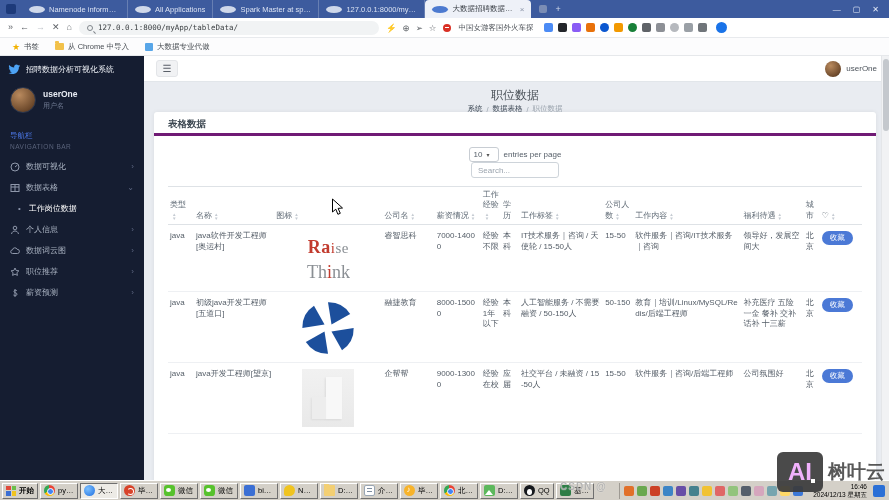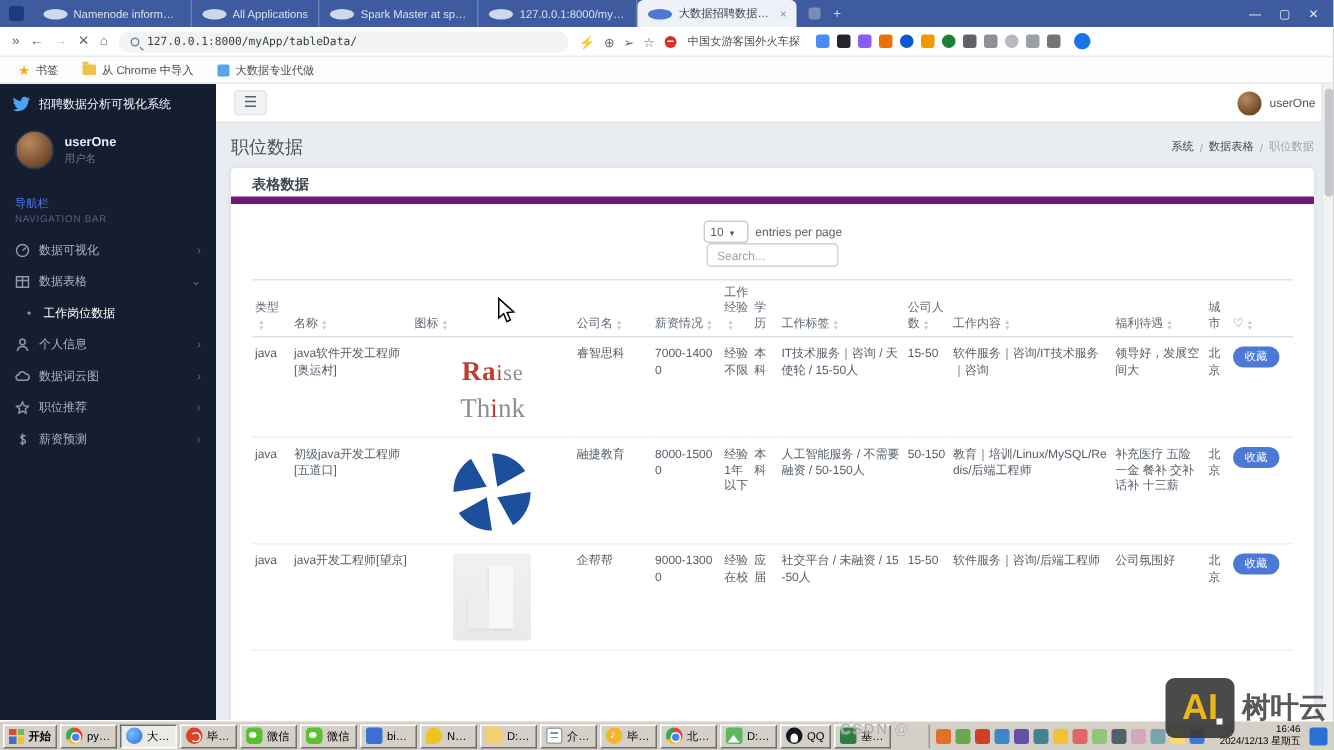--- a/index.html
+++ b/index.html
@@ -67,28 +67,28 @@
   .navitem.sub::before{content:"•";color:#8b95ab;margin-right:2px;font-size:8px;}
 
   
   .main{flex:1;display:flex;flex-direction:column;min-width:0;position:relative;}
   .mainhdr{height:26px;background:#fff;border-bottom:1px solid #e2e6ea;display:flex;align-items:center;padding:0 12px;flex-shrink:0;}
   .burger{width:22px;height:17px;background:#f1f2f4;border:1px solid #e3e5e8;border-radius:3px;display:flex;align-items:center;justify-content:center;color:#5a6068;font-size:10px;line-height:1;}
   .mh-user{margin-left:auto;display:flex;align-items:center;gap:5px;font-size:8px;color:#4c535b;}
   .mh-user .av{width:16px;height:16px;border-radius:50%;background:radial-gradient(circle at 35% 30%,#b98a5e,#6e4a2c 70%,#3c2716);}
 
   .content{flex:1;padding:5px 13px 0 10px;overflow:hidden;}
-  .titlerow{display:flex;align-items:center;justify-content:space-between;height:22px;}
+  .titlerow{display:flex;align-items:center;justify-content:space-between;height:22px;flex-direction:column;}
   .ptitle{font-size:12px;color:#4a5158;}
   .crumbs{font-size:7.5px;color:#3f4a57;display:flex;gap:4px;align-items:center;}
   .crumbs .sep{color:#9aa3ad;}
   .crumbs .last{color:#9aa3ad;}
 
   .card{background:#fff;border-radius:3px;box-shadow:0 0 4px rgba(0,0,0,.07);margin-top:3px;height:420px;padding:0 14px;}
-  .cardhdr{height:24px;line-height:24px;font-weight:bold;font-size:9.5px;color:#3d4852;border-bottom:5px solid #701a75;margin:0 -14px;padding:0 14px;}
+  .cardhdr{height:24px;line-height:24px;font-weight:bold;font-size:9.5px;color:#3d4852;border-bottom:3px solid #701a75;margin:0 -14px;padding:0 14px;}
   .ctrls{display:flex;justify-content:space-between;align-items:center;margin-top:11px;font-size:8px;color:#555e68;flex-direction:column;}
   .entries{display:flex;align-items:center;gap:5px;}
   .selbox{min-width:30px;height:15px;border:1px solid #c8cdd3;border-radius:3px;display:flex;align-items:center;gap:4px;padding:0 4px;background:#fff;}
   .selbox::after{content:"▾";font-size:6px;color:#555;}
   .searchin{width:88px;height:16px;border:1px solid #ced4da;border-radius:3px;font-size:8px;padding:0 6px;color:#555;outline:none;font-family:"Liberation Sans",sans-serif;}
   .searchin::placeholder{color:#9aa3ad;}
 
   table.jobs{width:100%;border-collapse:collapse;table-layout:fixed;margin-top:8px;font-size:8px;color:#545d67;}
   table.jobs th{font-weight:normal;color:#5f6a75;text-align:left;vertical-align:bottom;padding:3px 2px;border-top:1px solid #dee2e6;border-bottom:1px solid #dee2e6;word-break:break-all;line-height:1.3;}
   table.jobs td{vertical-align:top;padding:6px 2px;word-break:break-all;line-height:1.35;border-bottom:1px solid #eef0f3;}
@@ -107,21 +107,21 @@
   .lg3{width:52px;height:58px;margin:0 auto;background:linear-gradient(180deg,#f1f1f1,#e9e9e9);position:relative;}
   .lg3::before{content:"";position:absolute;left:24px;top:8px;width:16px;height:42px;background:#f8f8f8;box-shadow:-1px 1px 2px rgba(0,0,0,.08);}
   .lg3::after{content:"";position:absolute;left:10px;top:28px;width:14px;height:22px;background:#ededed;box-shadow:-1px 1px 2px rgba(0,0,0,.06);}
 
   
   .scroll{position:absolute;right:0;top:56px;width:8px;height:424px;background:#f1f2f4;border-left:1px solid #e4e6e9;}
   .scroll .thumb{position:absolute;left:1px;top:3px;width:6px;height:72px;background:#c4c8cd;border-radius:3px;}
 
   
   .wm{position:absolute;right:4px;bottom:8px;display:flex;align-items:center;gap:5px;z-index:60;opacity:.92;}
-  .wm .box{width:46px;height:40px;background:#3b3b3b;border-radius:6px;color:#eab308;font-weight:bold;font-size:24px;display:flex;align-items:center;justify-content:center;position:relative;}
+  .wm .box{width:46px;height:40px;background:#3b3b3b;border-radius:6px;color:#f0abfc;font-weight:bold;font-size:24px;display:flex;align-items:center;justify-content:center;position:relative;}
   .wm .box::after{content:"";position:absolute;right:8px;bottom:9px;width:4px;height:4px;background:#fff;}
   .wm .txt{color:#4a4a4a;font-weight:bold;font-size:19px;}
   .csdnwm{position:absolute;left:560px;top:481px;font-size:10px;font-weight:bold;color:rgba(120,120,120,.55);z-index:55;letter-spacing:1px;text-shadow:0 0 1px #fff;}
 
   
   .taskbar{position:absolute;left:0;top:480px;width:889px;height:20px;background:#d4d0c8;border-top:1px solid #fff;display:flex;align-items:center;gap:2px;padding:0 2px;font-size:7.5px;color:#000;z-index:40;}
   .tbtn{height:16px;display:flex;align-items:center;gap:3px;padding:0 3px;border:1px solid;border-color:#fff #6f6f6f #6f6f6f #fff;background:#d4d0c8;white-space:nowrap;overflow:hidden;flex-shrink:0;}
   .tbtn .t{overflow:hidden;text-overflow:ellipsis;}
   .tbtn.active{border-color:#6f6f6f #fff #fff #6f6f6f;background:#edebe6;}
   .tbtn.start{font-weight:bold;}

